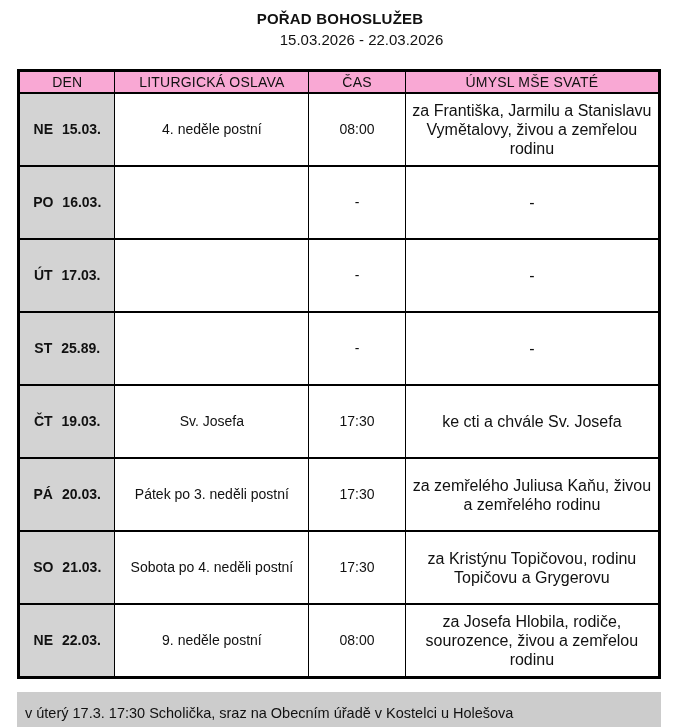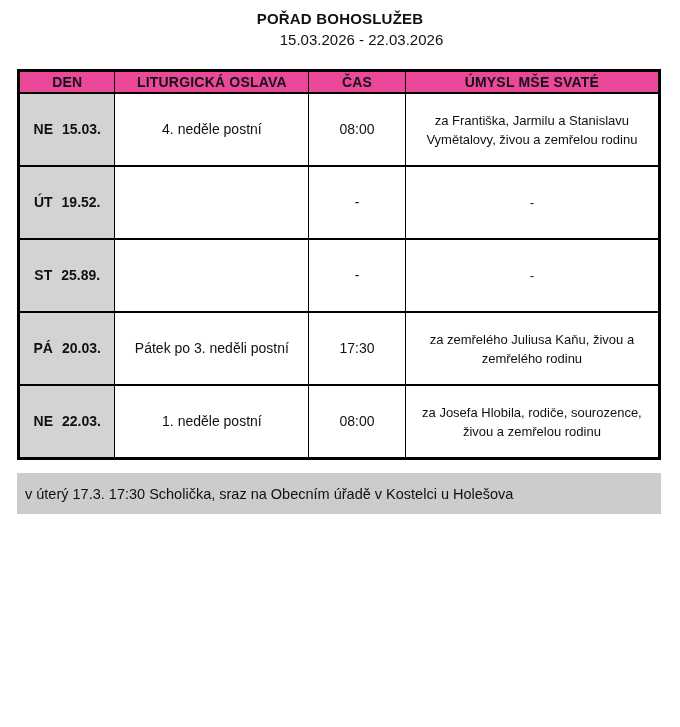--- a/index.html
+++ b/index.html
@@ -38,25 +38,25 @@
     table-layout: fixed;
     width: 644px;
     margin: 19px 0 0 17px;
     border: 3px solid #000000;
   }
   col.c-day   { width: 96px; }
   col.c-lit   { width: 193px; }
   col.c-time  { width: 96px; }
   col.c-int   { width: 253px; }
   th {
-    background: #ec4899;
+    background: #f9a8d4;
     border: 1px solid #000000;
     border-bottom: 2px solid #000000;
     font-size: 14px;
-    font-weight: bold;
+    font-weight: normal;
     height: 18px;
     padding: 1px 2px;
     letter-spacing: 0.2px;
   }
   td {
     border: 1px solid #000000;
     border-bottom: 2px solid #000000;
     height: 67px;
     text-align: center;
     vertical-align: middle;
@@ -64,21 +64,21 @@
     font-size: 14px;
     line-height: 19px;
     overflow: hidden;
   }
   td.day {
     background: #d3d3d3;
     font-weight: bold;
     white-space: nowrap;
   }
   td.day .abbr { margin-right: 9px; }
-  td.intention { font-size: 13px; }
+  td.intention { font-size: 16px; }
   .footer-note {
     box-sizing: border-box;
     width: 644px;
     height: 41px;
     margin: 13px 0 0 17px;
     background: #cccccc;
     display: flex;
     align-items: center;
     padding-left: 8px;
     font-size: 14.5px;
@@ -110,40 +110,58 @@
       </tr>
     </thead>
     <tbody>
         <tr>
           <td class="day"><span class="abbr">NE</span><span class="date">15.03.</span></td>
           <td class="celebration">4. neděle postní</td>
           <td class="time">08:00</td>
           <td class="intention">za Františka, Jarmilu a Stanislavu Vymětalovy, živou a zemřelou rodinu</td>
         </tr>
         <tr>
-          <td class="day"><span class="abbr">ÚT</span><span class="date">19.52.</span></td>
+          <td class="day"><span class="abbr">PO</span><span class="date">16.03.</span></td>
+          <td class="celebration"></td>
+          <td class="time">-</td>
+          <td class="intention">-</td>
+        </tr>
+        <tr>
+          <td class="day"><span class="abbr">ÚT</span><span class="date">17.03.</span></td>
           <td class="celebration"></td>
           <td class="time">-</td>
           <td class="intention">-</td>
         </tr>
         <tr>
           <td class="day"><span class="abbr">ST</span><span class="date">25.89.</span></td>
           <td class="celebration"></td>
           <td class="time">-</td>
           <td class="intention">-</td>
         </tr>
         <tr>
+          <td class="day"><span class="abbr">ČT</span><span class="date">19.03.</span></td>
+          <td class="celebration">Sv. Josefa</td>
+          <td class="time">17:30</td>
+          <td class="intention">ke cti a chvále Sv. Josefa</td>
+        </tr>
+        <tr>
           <td class="day"><span class="abbr">PÁ</span><span class="date">20.03.</span></td>
           <td class="celebration">Pátek po 3. neděli postní</td>
           <td class="time">17:30</td>
           <td class="intention">za zemřelého Juliusa Kaňu, živou a zemřelého rodinu</td>
         </tr>
         <tr>
+          <td class="day"><span class="abbr">SO</span><span class="date">21.03.</span></td>
+          <td class="celebration">Sobota po 4. neděli postní</td>
+          <td class="time">17:30</td>
+          <td class="intention">za Kristýnu Topičovou, rodinu Topičovu a Grygerovu</td>
+        </tr>
+        <tr>
           <td class="day"><span class="abbr">NE</span><span class="date">22.03.</span></td>
-          <td class="celebration">1. neděle postní</td>
+          <td class="celebration">9. neděle postní</td>
           <td class="time">08:00</td>
           <td class="intention">za Josefa Hlobila, rodiče, sourozence, živou a zemřelou rodinu</td>
         </tr>
       </tbody>
   </table>
 
   <div class="footer-note">
     <span>v úterý 17.3. 17:30 Scholička, sraz na Obecním úřadě v Kostelci u Holešova</span>
   </div>
 

